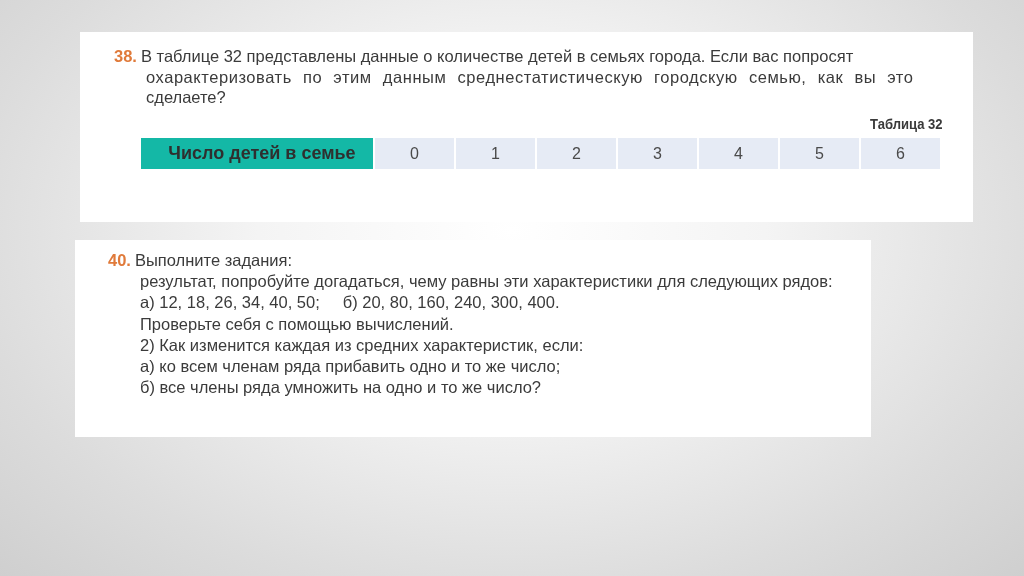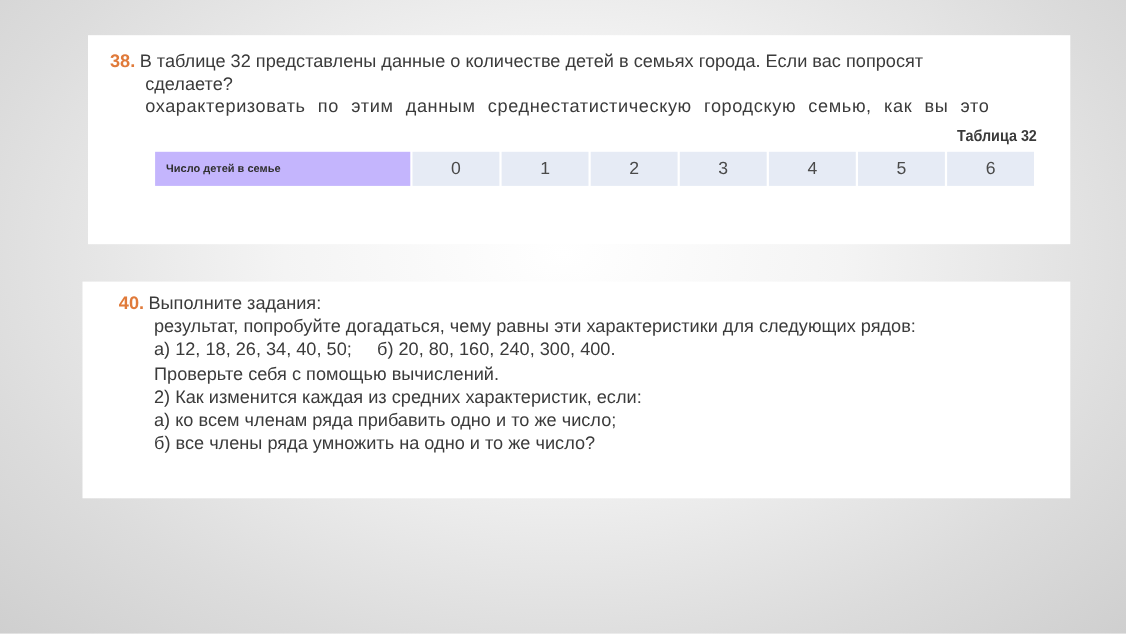--- a/index.html
+++ b/index.html
@@ -20,32 +20,32 @@
       background: #ffffff;
     }
     #panel-38 {
       left: 80px;
       top: 32px;
       width: 893px;
       height: 190px;
     }
     #panel-40 {
       left: 75px;
-      top: 256px;
-      width: 898px;
+      top: 240px;
+      width: 796px;
       height: 197px;
     }
     .task {
       position: absolute;
       font-size: 16.5px;
       line-height: 20.5px;
       color: #3b3b3b;
     }
     #panel-38 .task {
-      left: 20px;
+      left: 34px;
       top: 14px;
       width: 835px;
     }
     .task-num {
       color: #e07a3a;
       font-weight: bold;
       margin-right: 4px;
     }
     .task-line {
       display: block;
@@ -76,43 +76,43 @@
     }
     .data-table td {
       height: 31px;
       padding: 0;
       text-align: center;
       background: #e6ebf5;
       color: #4a4a4a;
       width: 79px;
     }
     .data-table td.row-header {
-      background: #c4b5fd;
-      text-align: left;
+      background: #14b8a6;
+      text-align: center;
       width: 222px;
       padding-left: 10px;
       font-weight: bold;
-      font-size: 10px;
+      font-size: 18px;
       color: #2f2f2f;
     }
     #panel-40 .task {
       left: 33px;
       top: 10px;
       width: 860px;
       line-height: 21.2px;
     }
   </style>
 </head>
 <body>
 
 <div class="panel" id="panel-38">
   <div class="task">
     <span class="task-line first"><span class="task-num">38.</span><span>В таблице 32 представлены данные о количестве детей в семьях города. Если вас попросят</span></span>
+    <span class="task-line" style="letter-spacing:0.55px; word-spacing:6px;">охарактеризовать по этим данным среднестатистическую городскую семью, как вы это</span>
     <span class="task-line">сделаете?</span>
-    <span class="task-line" style="letter-spacing:0.55px; word-spacing:6px;">охарактеризовать по этим данным среднестатистическую городскую семью, как вы это</span>
   </div>
 
   <div class="table-caption">Таблица 32</div>
 
   <table class="data-table">
     <tbody>
       <tr>
         <td class="row-header">Число детей в семье</td>
         <td>0</td>
         <td>1</td>

